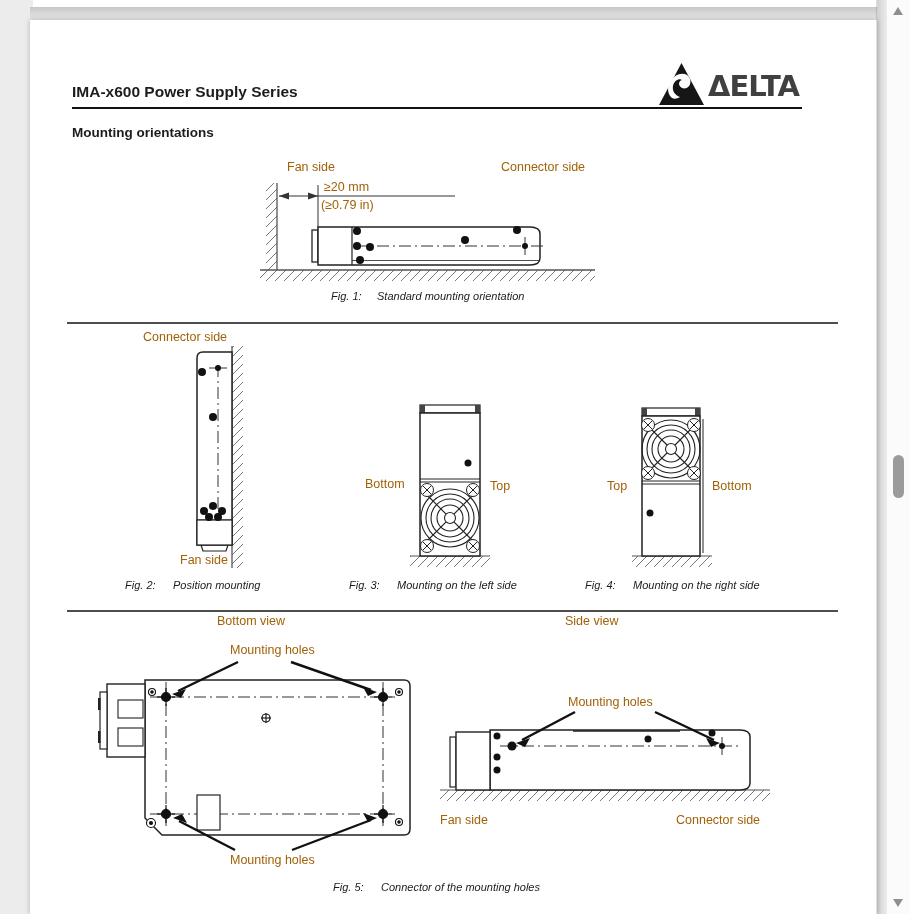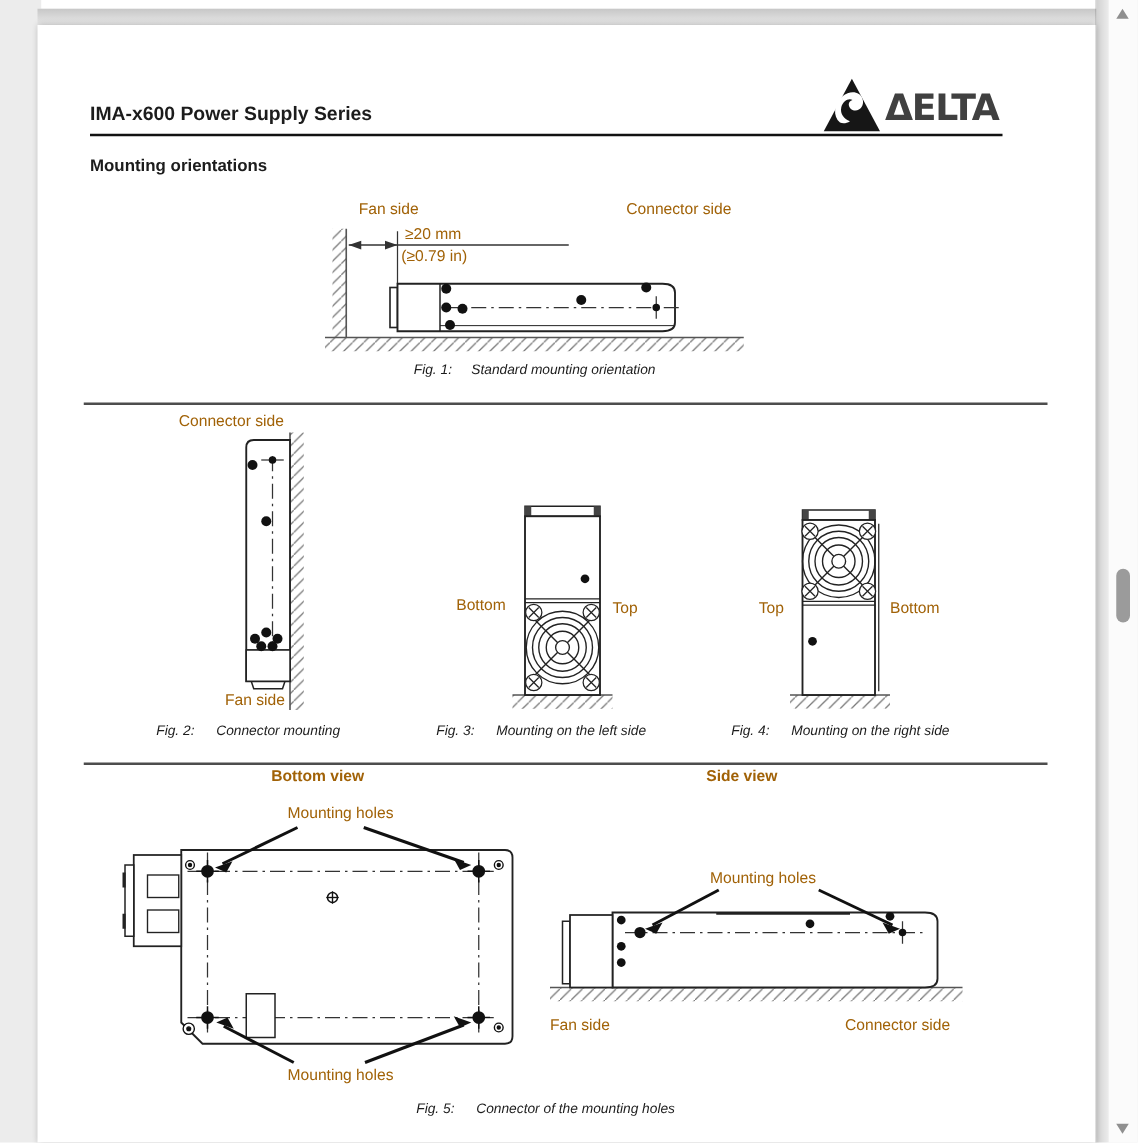--- a/index.html
+++ b/index.html
@@ -24,21 +24,21 @@
   .scroll-arrow{position:absolute;left:0;width:23px;height:20px;cursor:pointer;}
   .scroll-arrow .tri{position:absolute;left:6px;width:0;height:0;}
   .scroll-arrow.up{top:0;}
   .scroll-arrow.up .tri{top:7px;border-left:5.5px solid transparent;border-right:5.5px solid transparent;border-bottom:8px solid #8f8f8f;}
   .scroll-arrow.down{bottom:0;}
   .scroll-arrow.down .tri{bottom:7px;border-left:5.5px solid transparent;border-right:5.5px solid transparent;border-top:8px solid #8f8f8f;}
   .scroll-thumb{position:absolute;left:6px;width:11px;top:455px;height:43px;border-radius:6px;background:#9b9b9b;}
   
   .lbl{position:absolute;font-size:12.5px;line-height:14px;white-space:nowrap;color:#a16207;}
   .cap{position:absolute;font-size:11px;line-height:13px;font-style:italic;white-space:nowrap;color:#1c1c1c;text-align:center;}
-  .bold{font-weight:bold;text-align:right;}
+  .bold{font-weight:normal;text-align:right;}
   .page-title{position:absolute;left:42px;top:63px;font-size:15.5px;font-weight:bold;white-space:nowrap;}
   .header-rule{position:absolute;left:42px;top:87px;width:730px;height:2px;background:#111;}
   .section-heading{position:absolute;left:42px;top:105px;font-size:13.5px;font-weight:bold;white-space:nowrap;}
   .divider{position:absolute;left:37px;width:771px;height:1.5px;background:#4d4d4d;}
   
   .logo{position:absolute;left:628px;top:42px;width:150px;height:44px;}
   .logo .wordmark{position:absolute;left:50px;top:8px;font-size:29px;line-height:32px;font-weight:bold;
     letter-spacing:-1px;color:#404040;font-family:"DejaVu Sans","Liberation Sans",sans-serif;}
   svg{position:absolute;overflow:visible;}
 </style>
@@ -133,21 +133,21 @@
       <circle cx="12" cy="27" r="4" fill="#111"></circle>
       <circle cx="23" cy="72" r="4" fill="#111"></circle>
       <circle cx="14" cy="166" r="4" fill="#111"></circle>
       <circle cx="23" cy="161" r="4" fill="#111"></circle>
       <circle cx="32" cy="166" r="4" fill="#111"></circle>
       <circle cx="19" cy="172" r="4" fill="#111"></circle>
       <circle cx="28" cy="172" r="4" fill="#111"></circle>
     </svg>
 
     <span class="cap" style="left:95px;top:559px">Fig. 2:</span>
-    <span class="cap" style="left:143px;top:559px">Connector mounting</span>
+    <span class="cap" style="left:143px;top:559px">Position mounting</span>
 
     <span class="lbl" style="left:335px;top:457px">Bottom</span>
     <span class="lbl" style="left:460px;top:459px">Top</span>
 
     <svg style="left:375px;top:380px" width="90" height="172" viewBox="0 0 90 172">
       <defs>
         <pattern id="hatchC" width="9" height="9" patternUnits="userSpaceOnUse">
           <line x1="0" y1="9" x2="9" y2="0" stroke="#777" stroke-width="1"></line>
         </pattern>
       </defs>

